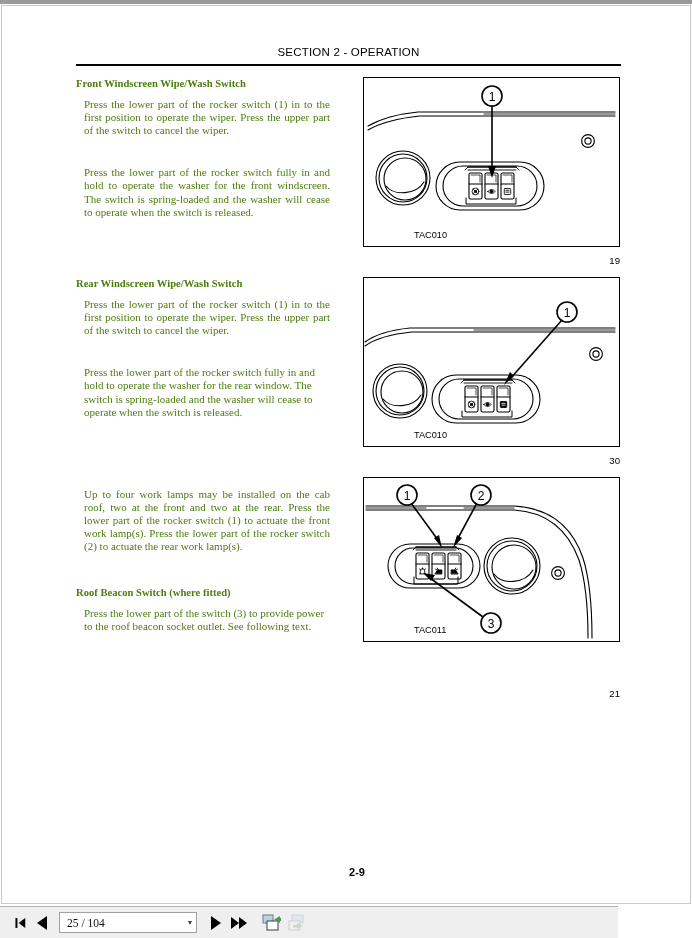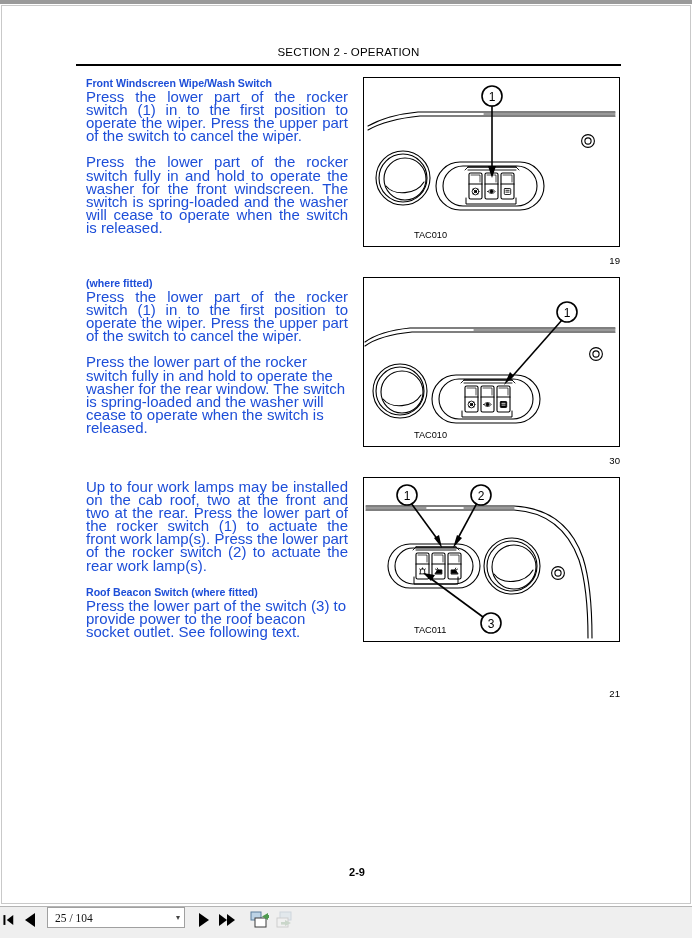--- a/index.html
+++ b/index.html
@@ -60,35 +60,36 @@
     left: 74px;
     top: 58px;
     width: 545px;
     height: 2px;
     background: #000;
   }
 
   
   .col-left {
     position: absolute;
-    left: 84px;
+    left: 74px;
     width: 262px;
-    color: #1d4ed8;
+    color: #4d7c0f;
+    font-family: Liberation Serif, serif;
   }
   .blk-title {
     font-size: 10.6px;
     font-weight: bold;
     line-height: 13.1px;
     margin: 0 0 0 0;
   }
   .blk-para {
-    font-size: 15px;
+    font-size: 11px;
     line-height: 13.1px;
     text-align: justify;
-    margin: 0;
+    margin: 8px;
   }
   .blk-para.nojust { text-align: left; }
   .gap { height: 13px; }
 
   
   .fig {
     position: absolute;
     left: 361px;
     width: 257px;
     border: 1.2px solid #000;
@@ -122,27 +123,28 @@
     font-size: 11px;
     font-weight: bold;
     color: #000;
   }
 
   
   #toolbar {
     position: absolute;
     left: 0;
     top: 906px;
-    width: 692px;
+    width: 618px;
     height: 32px;
     background: #efefef;
     border-top: 1px solid #b4b4b4;
     display: flex;
-    align-items: flex-start;
+    align-items: center;
     box-sizing: border-box;
+    padding-left: 12px;
   }
   .tb-btn {
     width: 24px; height: 26px;
     display: flex;
     align-items: center;
     justify-content: center;
     background: transparent;
     border: none;
     padding: 0;
     cursor: pointer;
@@ -184,21 +186,21 @@
     <div class="header-rule"></div>
 
     <div class="col-left" style="top:71px;">
       <div class="blk-title">Front Windscreen Wipe/Wash Switch</div>
       <p class="blk-para">Press the lower part of the rocker switch (1) in to the first position to operate the wiper. Press the upper part of the switch to cancel the wiper.</p>
       <div class="gap"></div>
       <p class="blk-para">Press the lower part of the rocker switch fully in and hold to operate the washer for the front windscreen. The switch is spring-loaded and the washer will cease to operate when the switch is released.</p>
     </div>
 
     <div class="col-left" style="top:271px;">
-      <div class="blk-title">(where fitted)</div>
+      <div class="blk-title">Rear Windscreen Wipe/Wash Switch</div>
       <p class="blk-para">Press the lower part of the rocker switch (1) in to the first position to operate the wiper. Press the upper part of the switch to cancel the wiper.</p>
       <div class="gap"></div>
       <p class="blk-para nojust">Press the lower part of the rocker switch fully in and hold to operate the washer for the rear window. The switch is spring-loaded and the washer will cease to operate when the switch is released.</p>
     </div>
 
     <div class="col-left" style="top:474px;">
       <p class="blk-para">Up to four work lamps may be installed on the cab roof, two at the front and two at the rear. Press the lower part of the rocker switch (1) to actuate the front work lamp(s). Press the lower part of the rocker switch (2) to actuate the rear work lamp(s).</p>
     </div>
 
     <div class="col-left" style="top:580px;">

